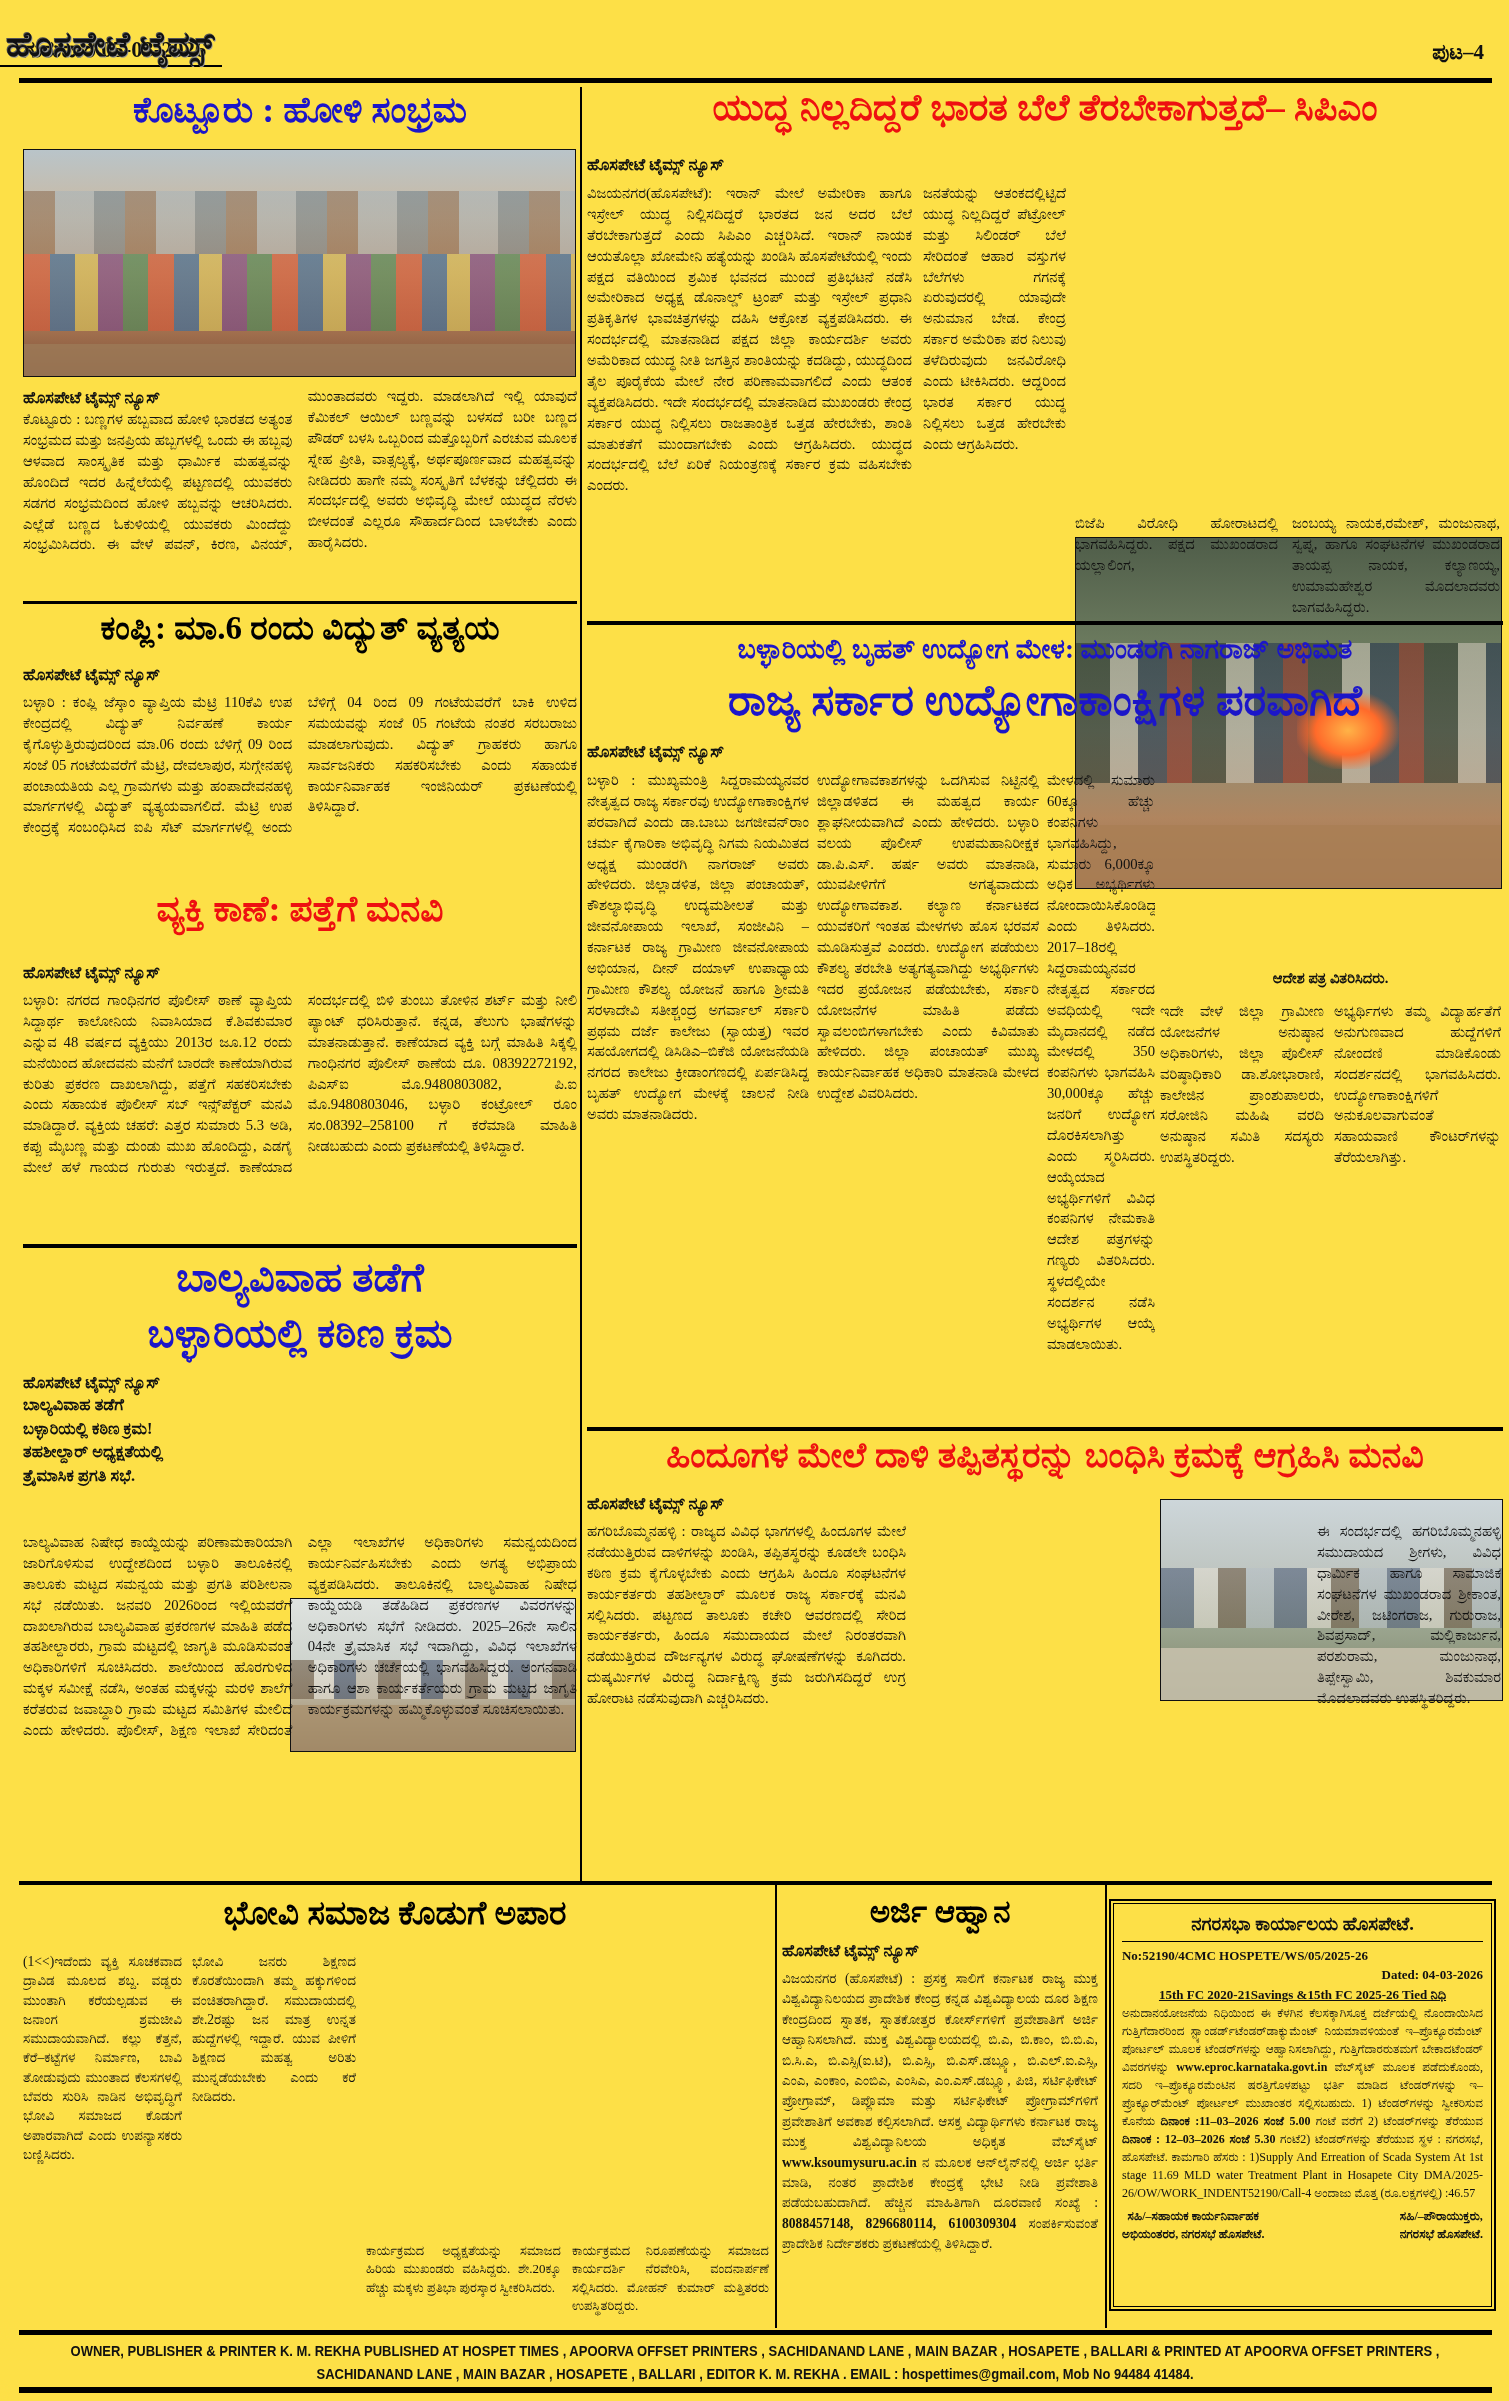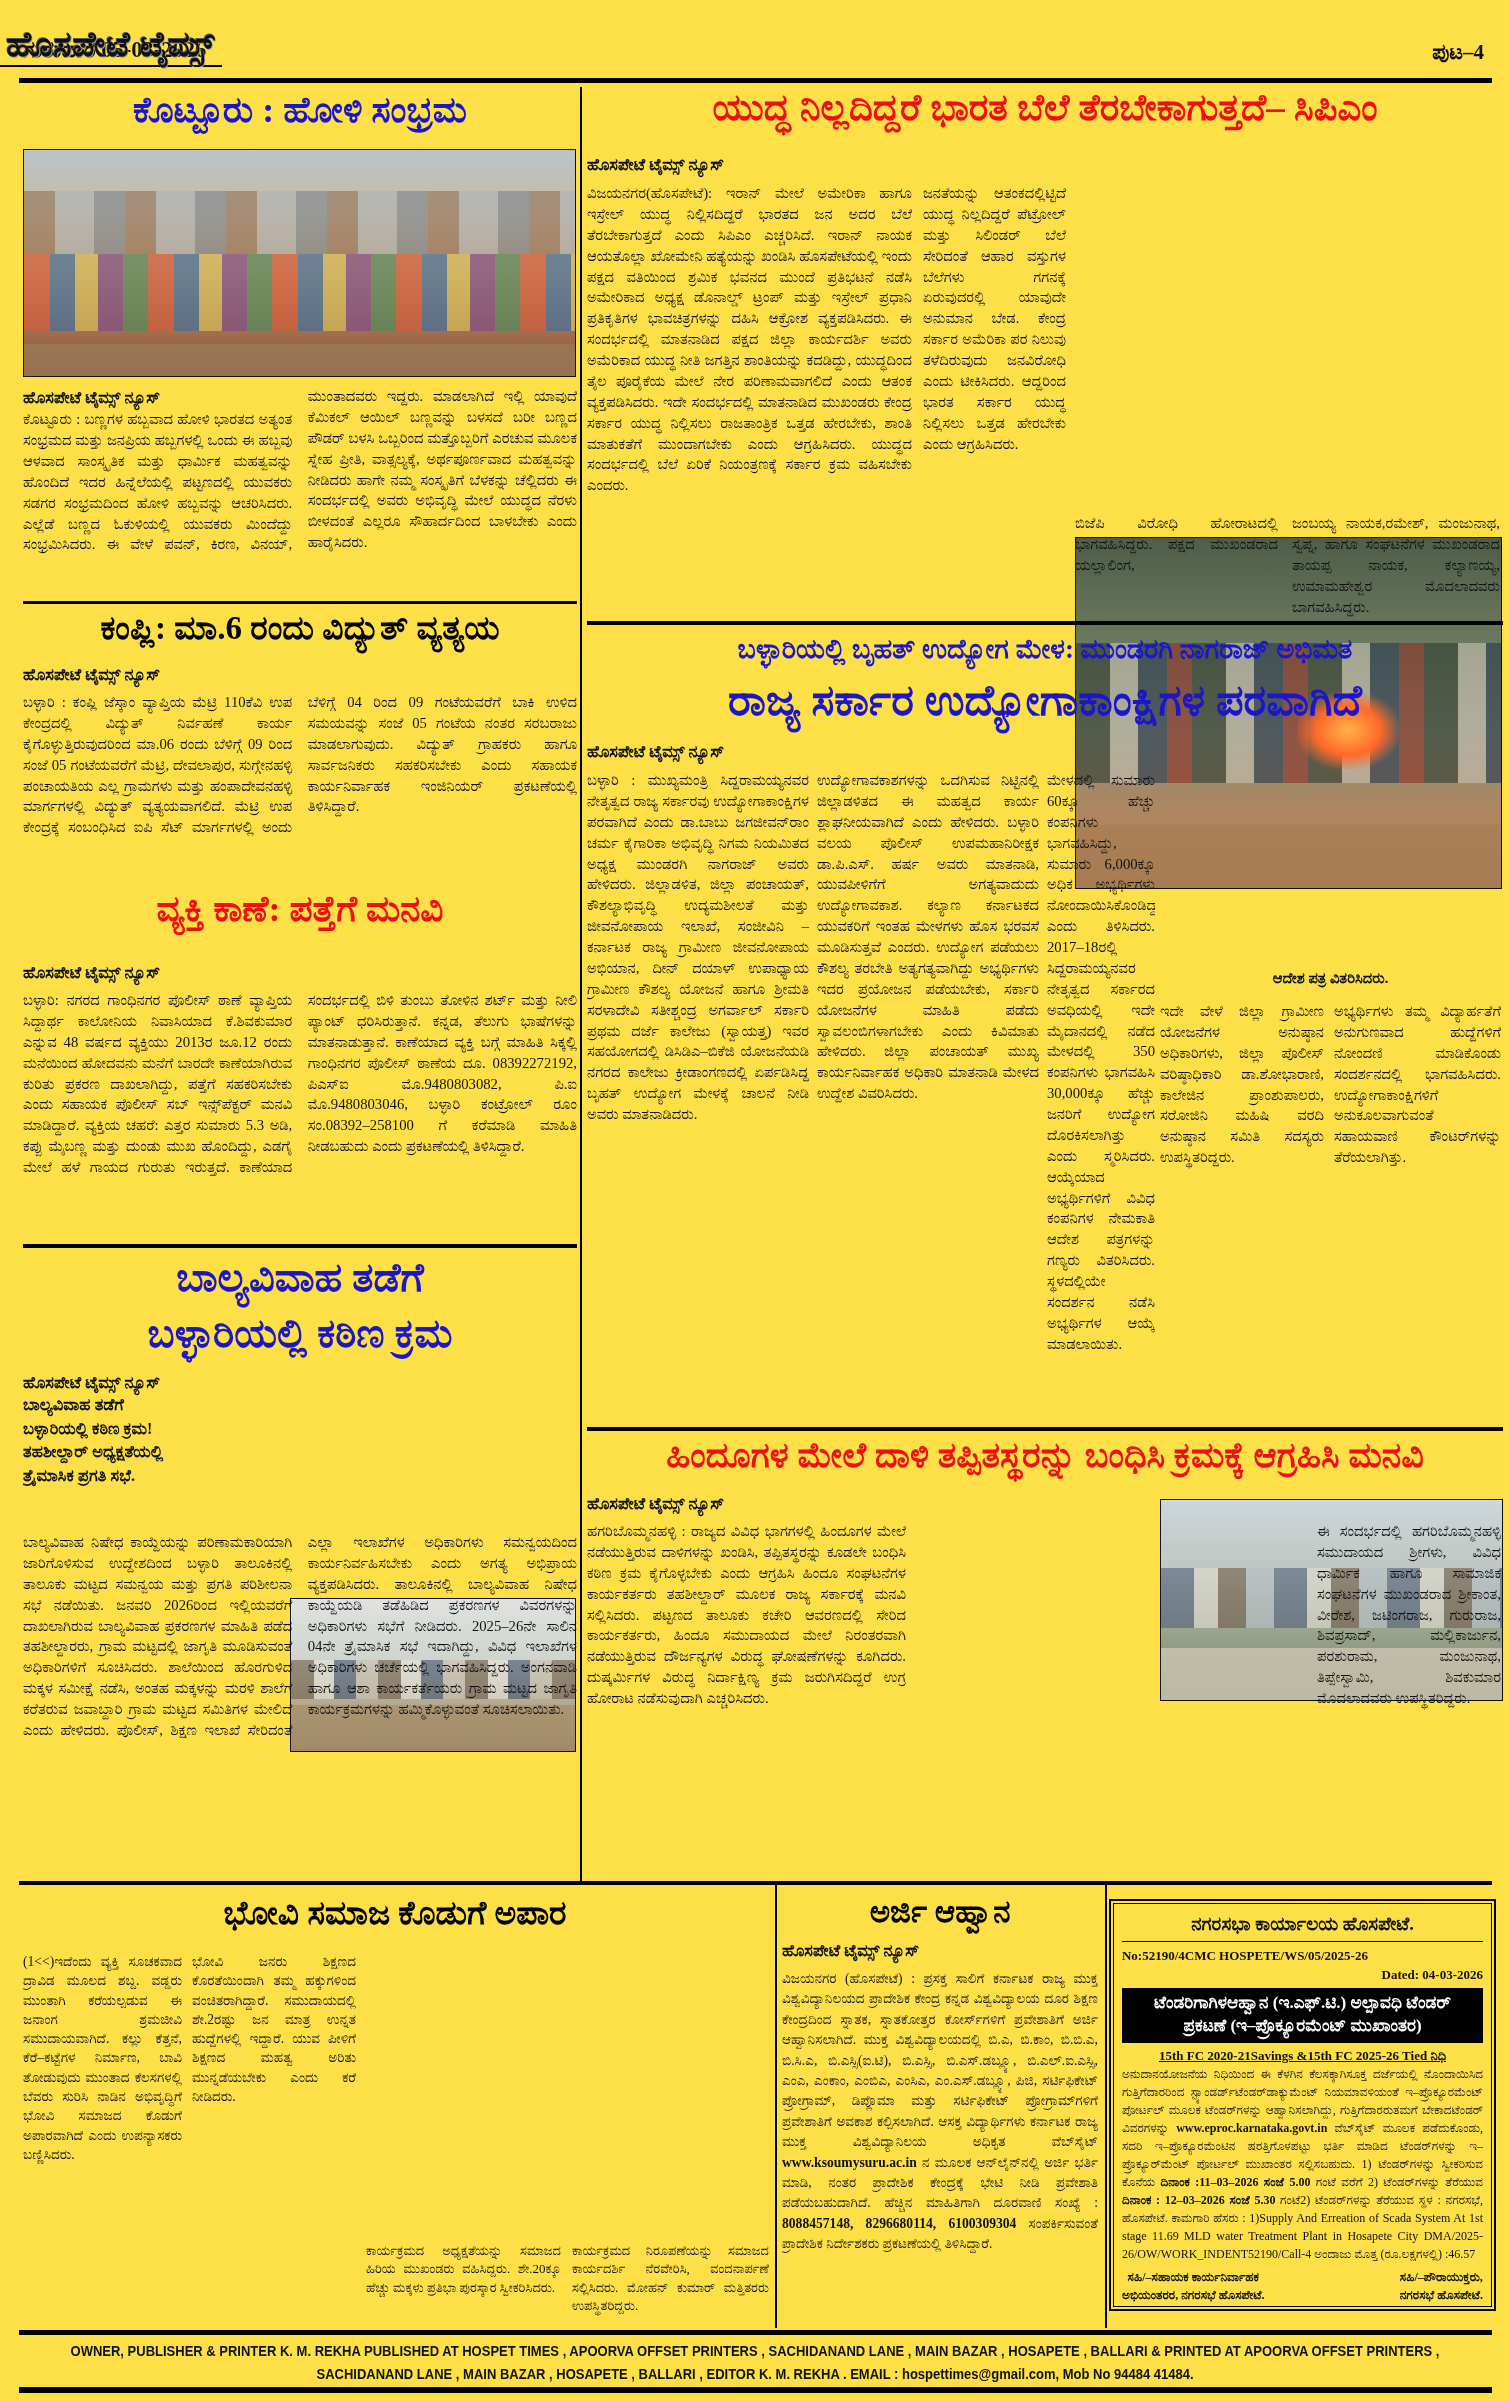--- a/index.html
+++ b/index.html
@@ -166,24 +166,20 @@
     <span> ಸಂಪರ್ಕಿಸುವಂತೆ ಪ್ರಾದೇಶಿಕ ನಿರ್ದೇಶಕರು ಪ್ರಕಟಣೆಯಲ್ಲಿ ತಿಳಿಸಿದ್ದಾರೆ.</span>
   </div>
 
   <div class="abs notice-outer" style="left:1109px;top:1899px;width:387px;height:412px;box-sizing:border-box;">
     <div class="notice-inner" style="height:100%;box-sizing:border-box;overflow:hidden;">
       <div class="notice-title">ನಗರಸಭಾ ಕಾರ್ಯಾಲಯ ಹೊಸಪೇಟೆ.</div>
       <div style="display:flex;justify-content:space-between;font-weight:bold;font-size:13px;">
         <span>No:52190/4CMC HOSPETE/WS/05/2025-26</span>
       </div>
       <div style="text-align:right;font-weight:bold;font-size:13px;">Dated: 04-03-2026</div>
-      <div class="notice-band">
-        <div>ಟೆಂಡರಿಗಾಗಿಳಆಹ್ವಾನ (ಇ.ಎಫ್.ಟಿ.) ಅಲ್ಪಾವಧಿ ಟೆಂಡರ್</div>
-        <div>ಪ್ರಕಟಣೆ (ಇ–ಪ್ರೊಕ್ಯೂರಮೆಂಟ್ ಮುಖಾಂತರ)</div>
-      </div>
       <div style="text-align:center;font-weight:bold;font-size:13px;text-decoration:underline;">15th FC 2020-21Savings &amp;15th FC 2025-26 Tied ನಿಧಿ</div>
       <div style="text-align:justify;font-size:12px;line-height:1.5;">
         <span>ಅನುದಾನಯೋಜನೆಯ ನಿಧಿಯಿಂದ ಈ ಕೆಳಗಿನ ಕೆಲಸಕ್ಕಾಗಿಸೂಕ್ತ ದರ್ಜೆಯಲ್ಲಿ ನೊಂದಾಯಿಸಿದ ಗುತ್ತಿಗೆದಾರರಿಂದ ಸ್ಟ್ಯಾಂಡರ್ಡ್‌ಟೆಂಡರ್‌ಡಾಕ್ಯುಮೆಂಟ್ ನಿಯಮಾವಳಿಯಂತೆ ಇ–ಪ್ರೊಕ್ಯೂರಮೆಂಟ್ ಪೋರ್ಟಲ್ ಮೂಲಕ ಟೆಂಡರ್‌ಗಳನ್ನು ಆಹ್ವಾನಿಸಲಾಗಿದ್ದು, ಗುತ್ತಿಗೆದಾರರುತಮಗೆ ಬೇಕಾದಟೆಂಡರ್ ವಿವರಗಳನ್ನು </span>
         <span class="bold">www.eproc.karnataka.govt.in</span>
         <span> ವೆಬ್‌ಸೈಟ್ ಮೂಲಕ ಪಡೆದುಕೊಂಡು, ಸದರಿ ಇ–ಪ್ರೊಕ್ಯೂರಮೆಂಟಿನ ಷರತ್ತಿಗೊಳಪಟ್ಟು ಭರ್ತಿ ಮಾಡಿದ ಟೆಂಡರ್‌ಗಳನ್ನು ಇ– ಪ್ರೊಕ್ಯೂರ್‌ಮೆಂಟ್ ಪೋರ್ಟಲ್ ಮುಖಾಂತರ ಸಲ್ಲಿಸಬಹುದು. 1) ಟೆಂಡರ್‌ಗಳನ್ನು ಸ್ವೀಕರಿಸುವ ಕೊನೆಯ </span>
         <span class="bold">ದಿನಾಂಕ :11–03–2026 ಸಂಜೆ 5.00</span>
         <span> ಗಂಟೆ ವರೆಗೆ 2) ಟೆಂಡರ್‌ಗಳನ್ನು ತೆರೆಯುವ </span>
         <span class="bold">ದಿನಾಂಕ : 12–03–2026 ಸಂಜೆ 5.30</span>
         <span> ಗಂಟೆ2) ಟೆಂಡರ್‌ಗಳನ್ನು ತೆರೆಯುವ ಸ್ಥಳ : ನಗರಸಭೆ, ಹೊಸಪೇಟೆ. ಕಾಮಗಾರಿ ಹೆಸರು : 1)Supply And Erreation of Scada System At 1st stage 11.69 MLD water Treatment Plant in Hosapete City DMA/2025-26/OW/WORK_INDENT52190/Call-4 </span>
         <span>ಅಂದಾಜು ಮೊತ್ತ (ರೂ.ಲಕ್ಷಗಳಲ್ಲಿ) :46.57</span>

